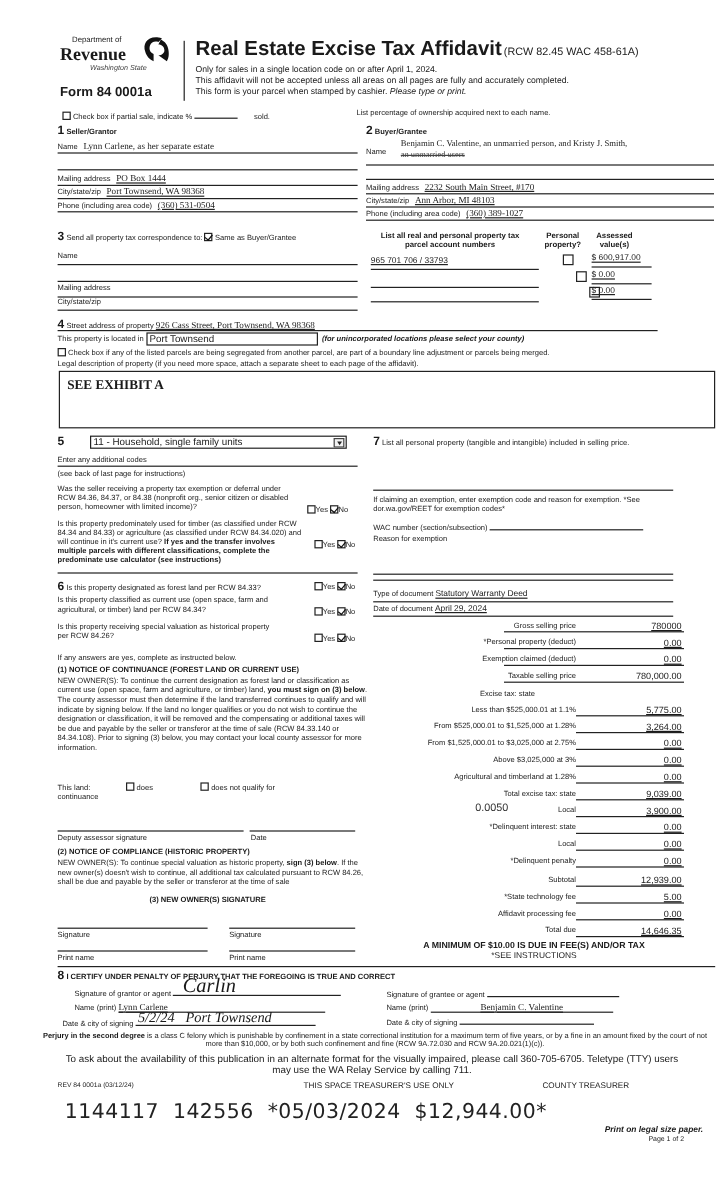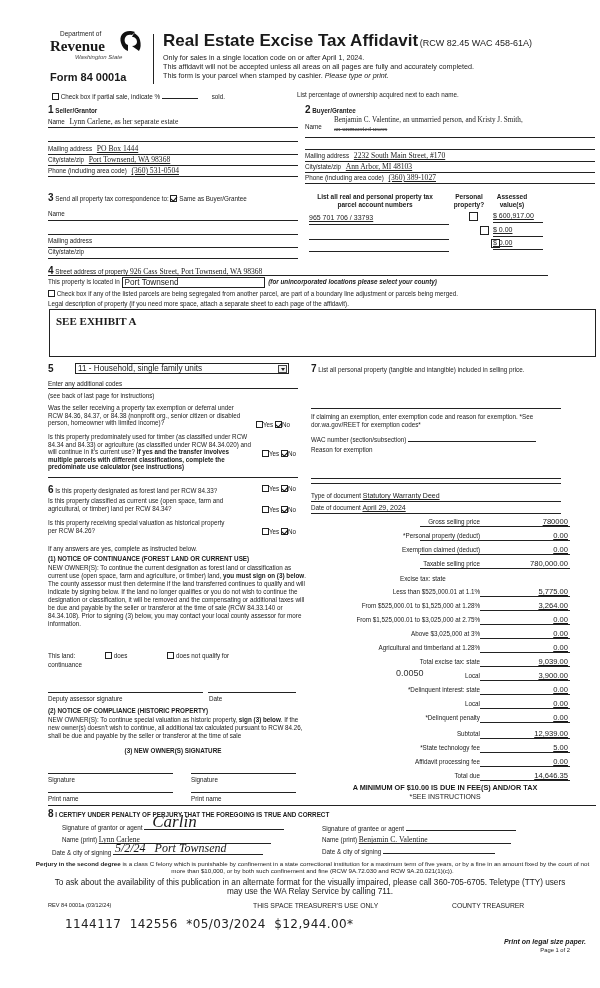--- a/index.html
+++ b/index.html
@@ -399,35 +399,35 @@
   <span class="line" style="display:inline-block;width:150px;height:9px;position:relative;">
     <span class="serif" style="position:absolute;left:2px;top:-5px;font-size:12px;font-style:italic;white-space:pre;">5/2/24   Port Townsend</span>
   </span>
 </div>
 <div class="abs" style="left:322px;top:824px;white-space:nowrap;">
   <span>Signature of grantee or agent</span>
   <span class="line" style="display:inline-block;width:110px;height:7px;"></span>
 </div>
 <div class="abs" style="left:322px;top:835px;white-space:nowrap;">
   <span>Name (print)</span>
-  <span class="line" style="display:inline-block;width:152px;height:9px;">
+  <span class="line" style="display:inline-block;width:152px;height:9px;text-align:center;">
     <span class="fill uline">Benjamin C. Valentine</span>
   </span>
 </div>
 <div class="abs" style="left:322px;top:847px;white-space:nowrap;">
   <span>Date &amp; city of signing</span>
   <span class="line" style="display:inline-block;width:112px;height:7px;"></span>
 </div>
 
 
 <div class="abs center" style="left:30px;top:860px;width:565px;font-size:6.2px;">
   <b>Perjury in the second degree</b><span> is a class C felony which is punishable by confinement in a state correctional institution for a maximum term of five years, or by a fine in an amount fixed by the court of not more than $10,000, or by both such confinement and fine (RCW 9A.72.030 and RCW 9A.20.021(1)(c)).</span>
 </div>
 <div class="abs center" style="left:50px;top:879px;width:520px;font-size:8.2px;line-height:1.05;">To ask about the availability of this publication in an alternate format for the visually impaired, please call 360-705-6705. Teletype (TTY) users may use the WA Relay Service by calling 711.</div>
 <div class="abs" style="left:48px;top:902px;font-size:5.6px;">REV 84 0001a (03/12/24)</div>
 <div class="abs" style="left:253px;top:902px;font-size:6.8px;">THIS SPACE TREASURER'S USE ONLY</div>
 <div class="abs" style="left:452px;top:902px;font-size:6.8px;">COUNTY TREASURER</div>
-<div class="abs" style="left:65px;top:917px;font-size:12px;letter-spacing:0.4px;white-space:pre;font-family:'DejaVu Sans',sans-serif;color:#222;">1144117  142556  *05/03/2024  $12,944.00*</div>
+<div class="abs" style="left:54px;top:917px;font-size:17px;letter-spacing:0.4px;white-space:pre;font-family:'DejaVu Sans',sans-serif;color:#222;">1144117  142556  *05/03/2024  $12,944.00*</div>
 <div class="abs right" style="right:14px;top:938px;font-size:7px;font-weight:bold;font-style:italic;">Print on legal size paper.</div>
 <div class="abs right" style="right:30px;top:947px;font-size:5.8px;">Page 1 of 2</div>
 
 
 
 
 </body></html>

